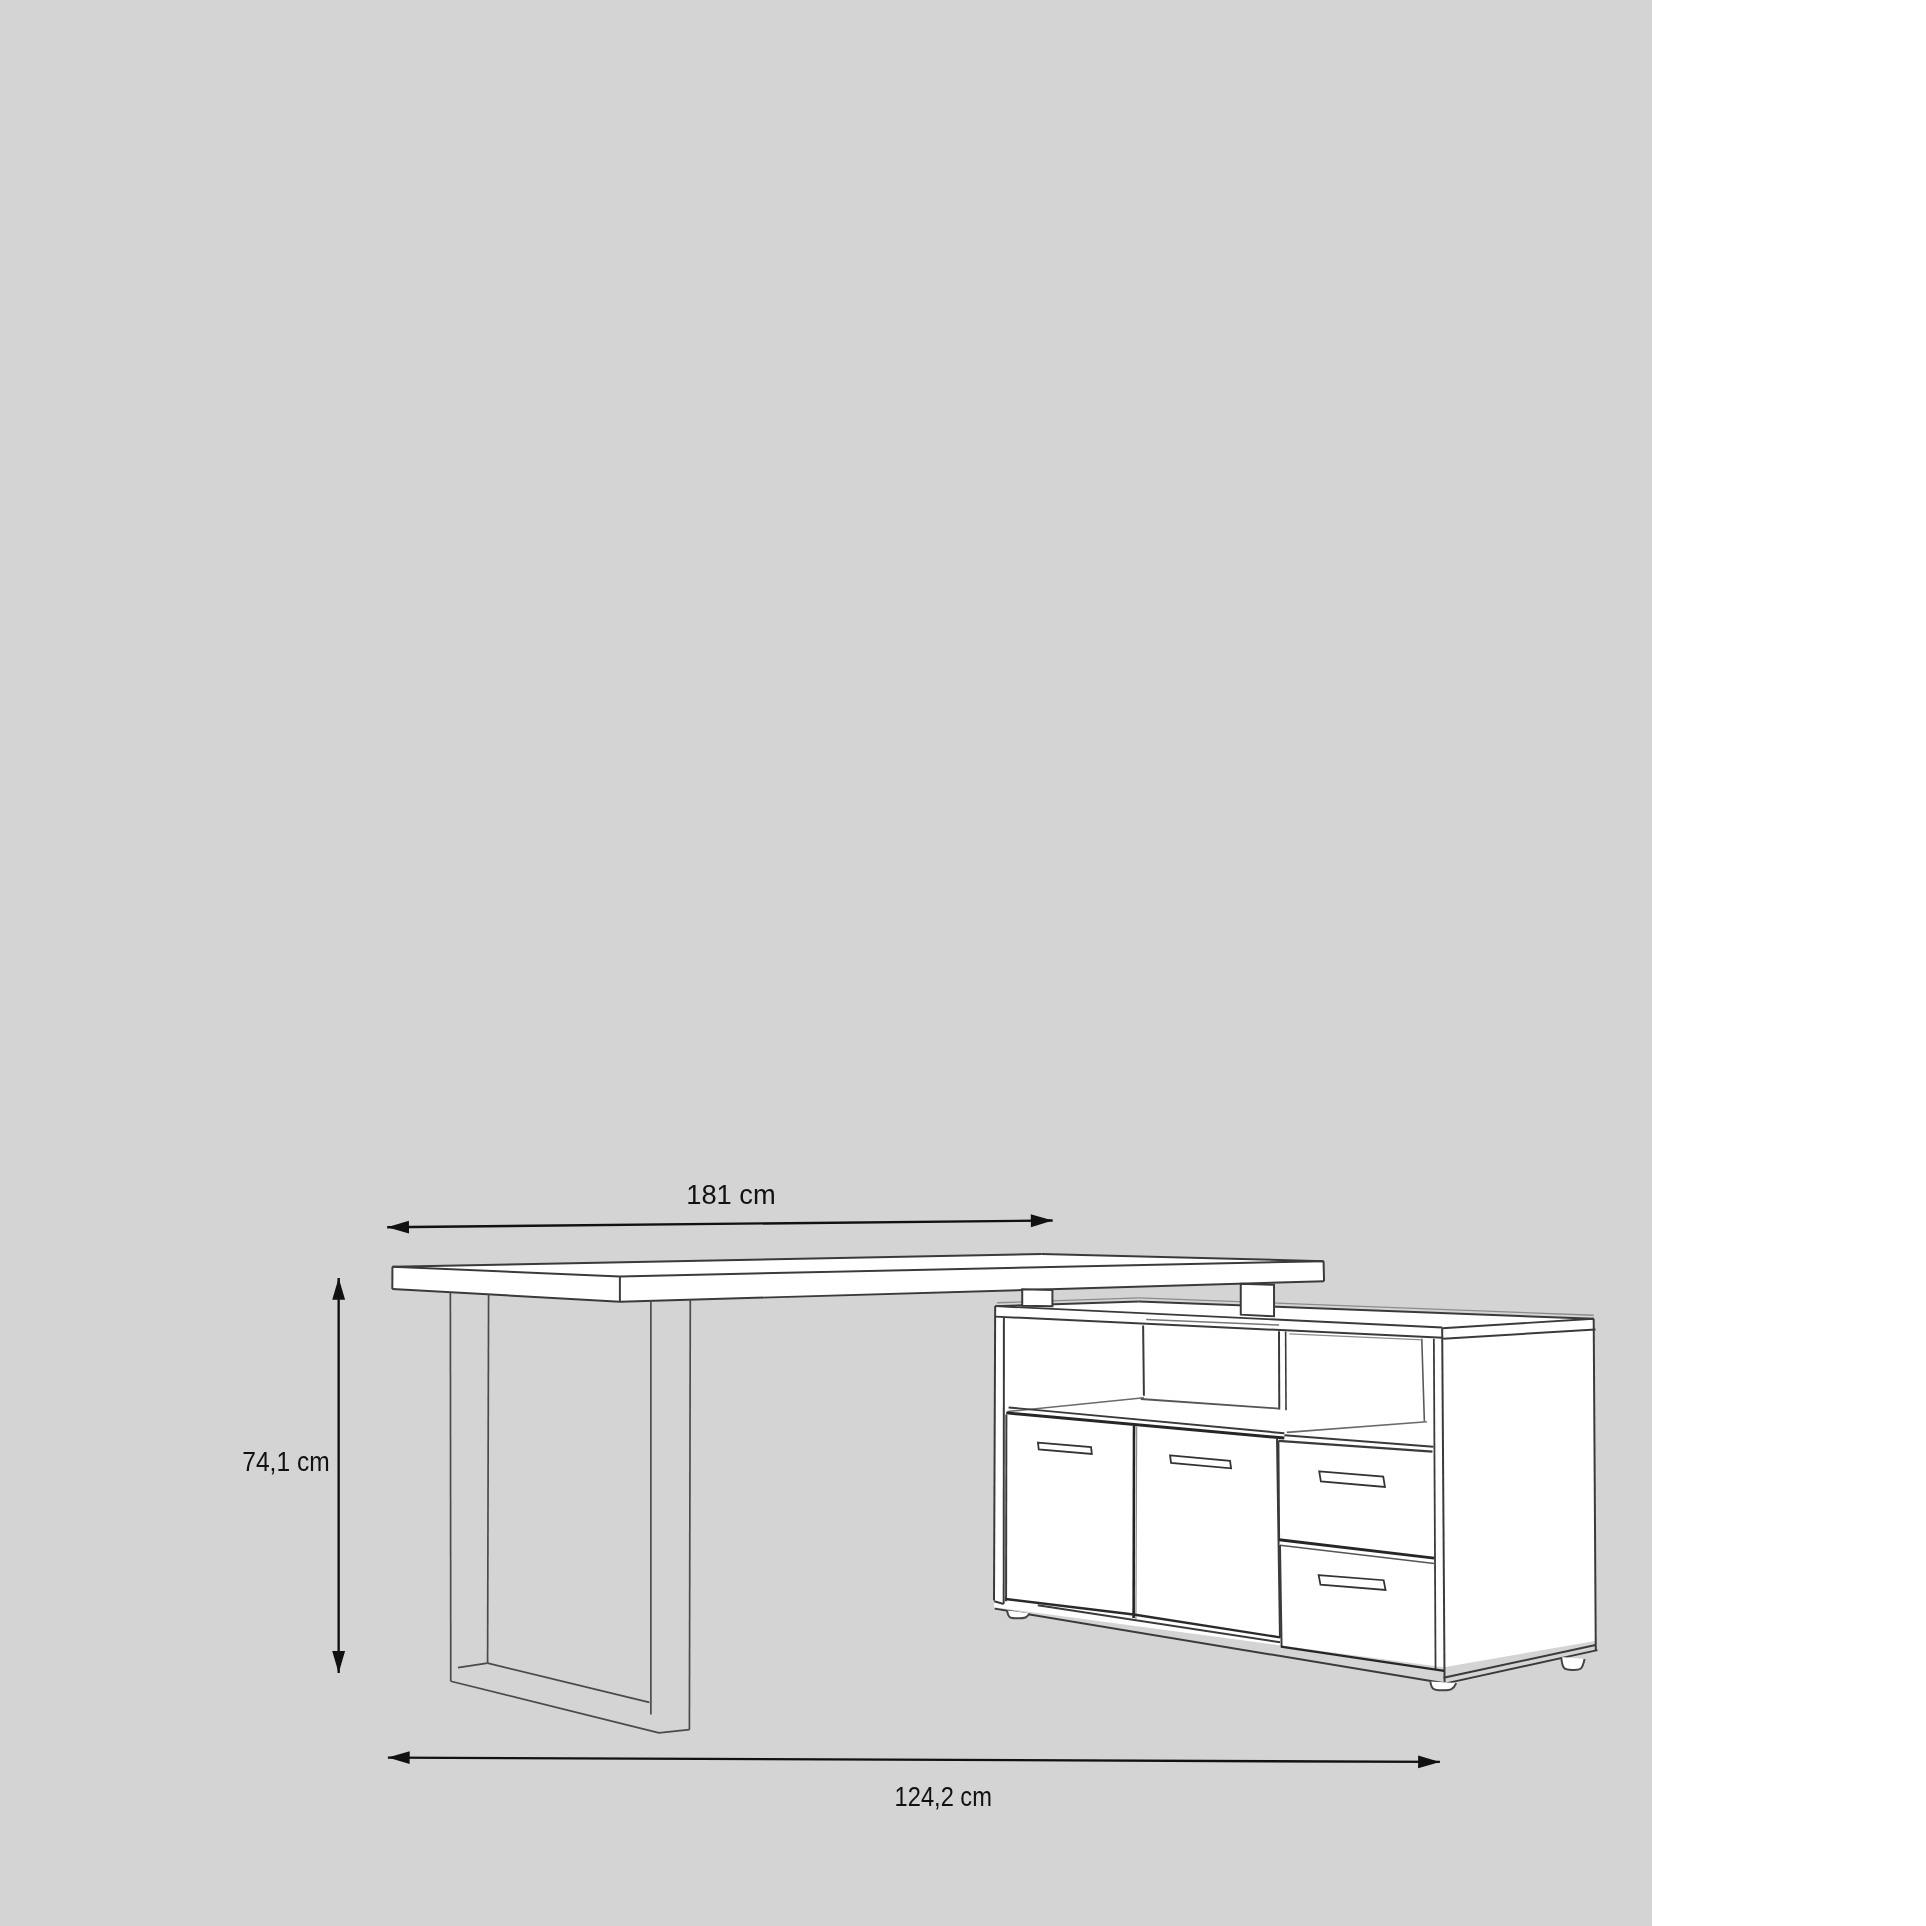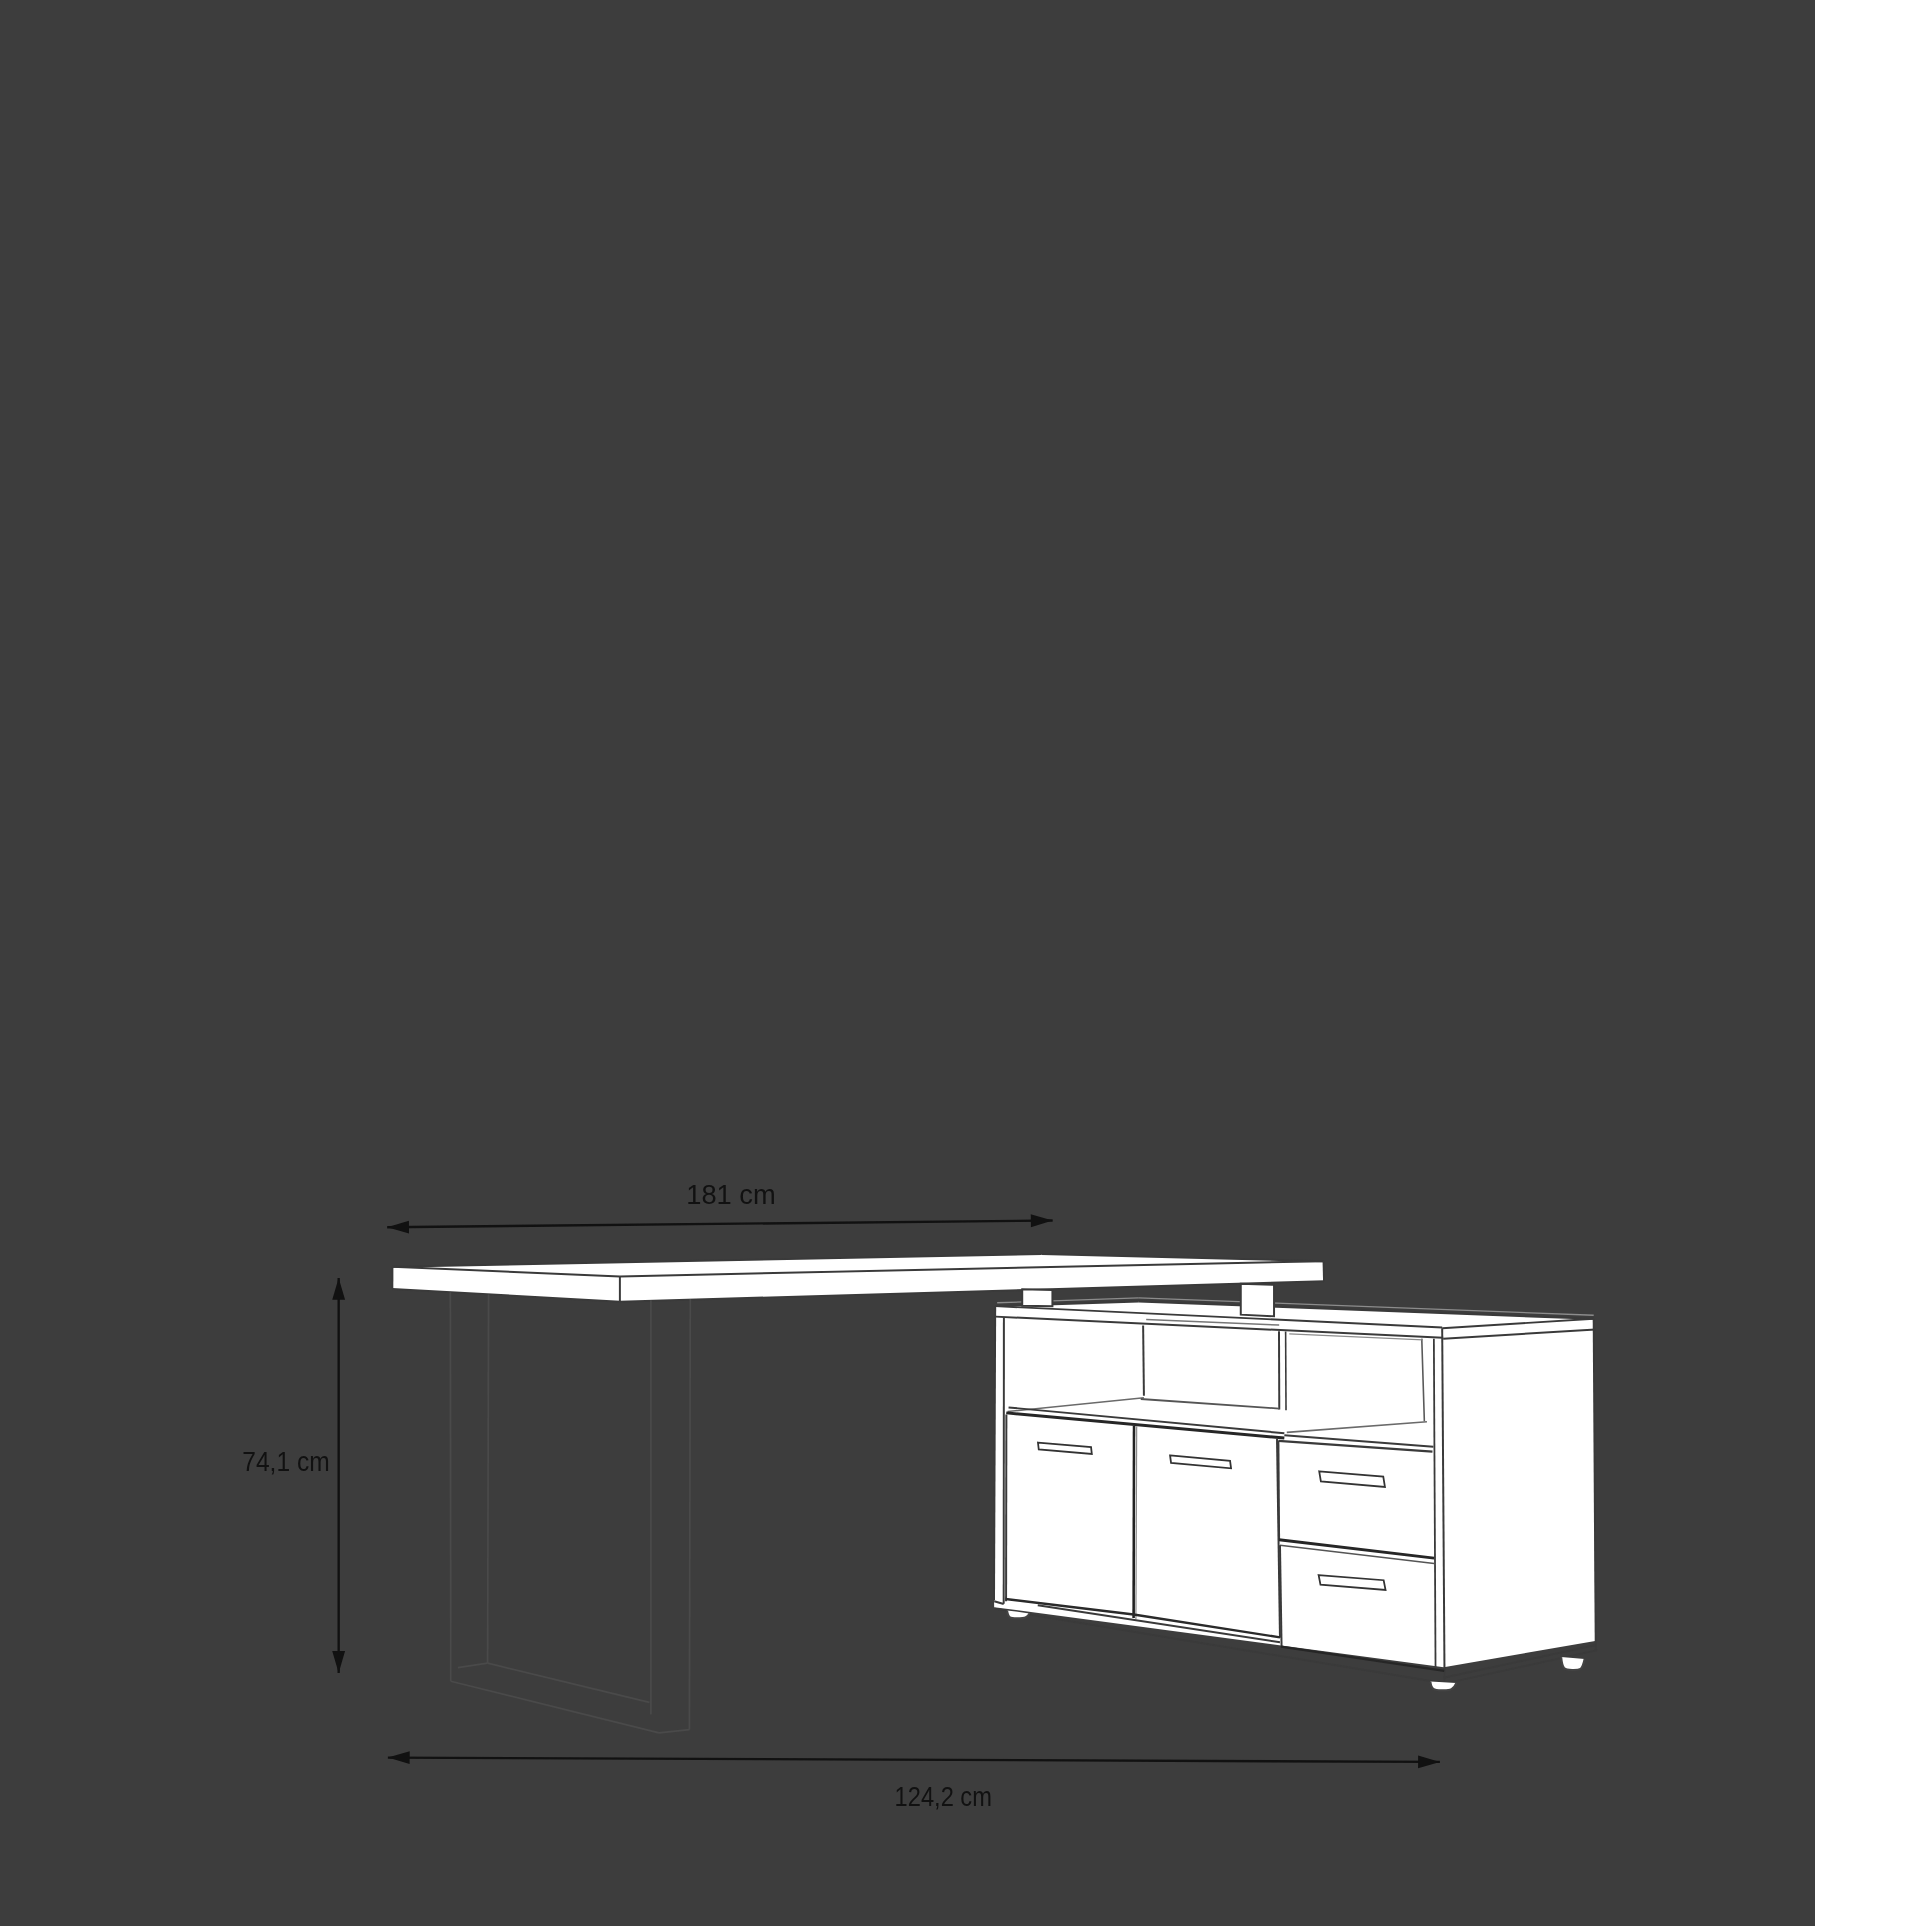--- a/index.html
+++ b/index.html
@@ -1,16 +1,16 @@
 <!DOCTYPE html>
 <html><head>
 <meta charset="utf-8">
 <style>
   html,body{margin:0;padding:0;background:#fff;}
-  .page{width:1815px;height:1927px;position:relative;background:#b91c1c;overflow:hidden;filter:grayscale(1);}
+  .page{width:1652px;height:1927px;position:relative;background:#86efac;overflow:hidden;filter:grayscale(1);}
   svg{position:absolute;top:0;left:0;}
   text{font-family:"Liberation Sans", sans-serif;fill:#111;}
 </style>
 </head>
 <body>
 
 <div class="page">
 <svg width="1927" height="1927" viewBox="0 0 1946 1946" fill="none" stroke-linecap="butt">
 
   <g id="cabinet">

